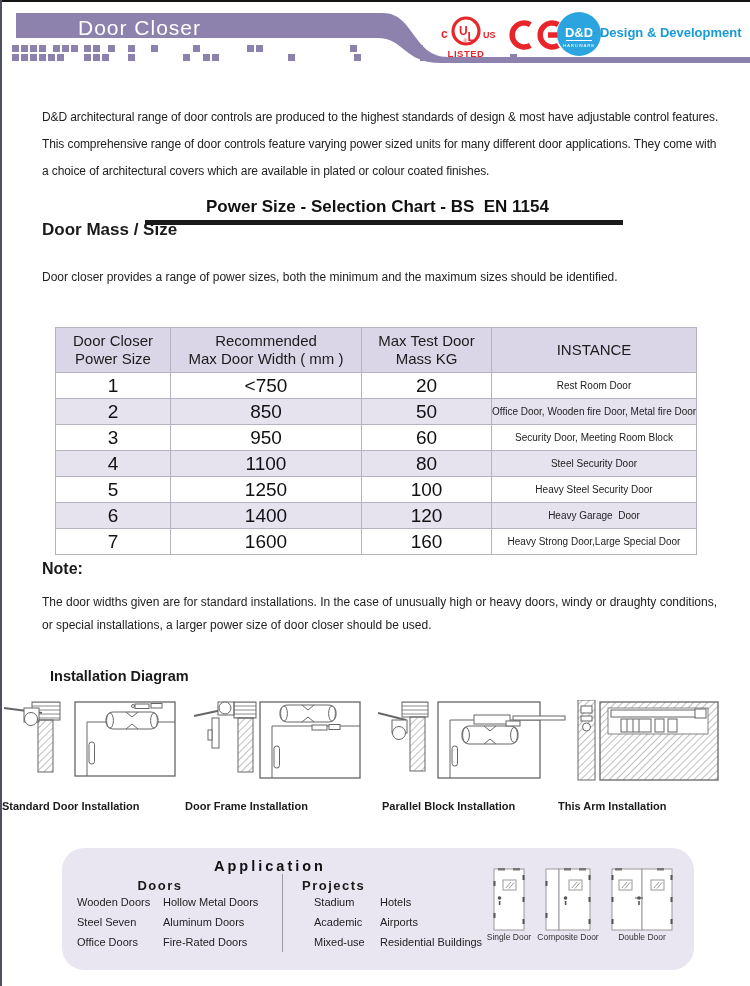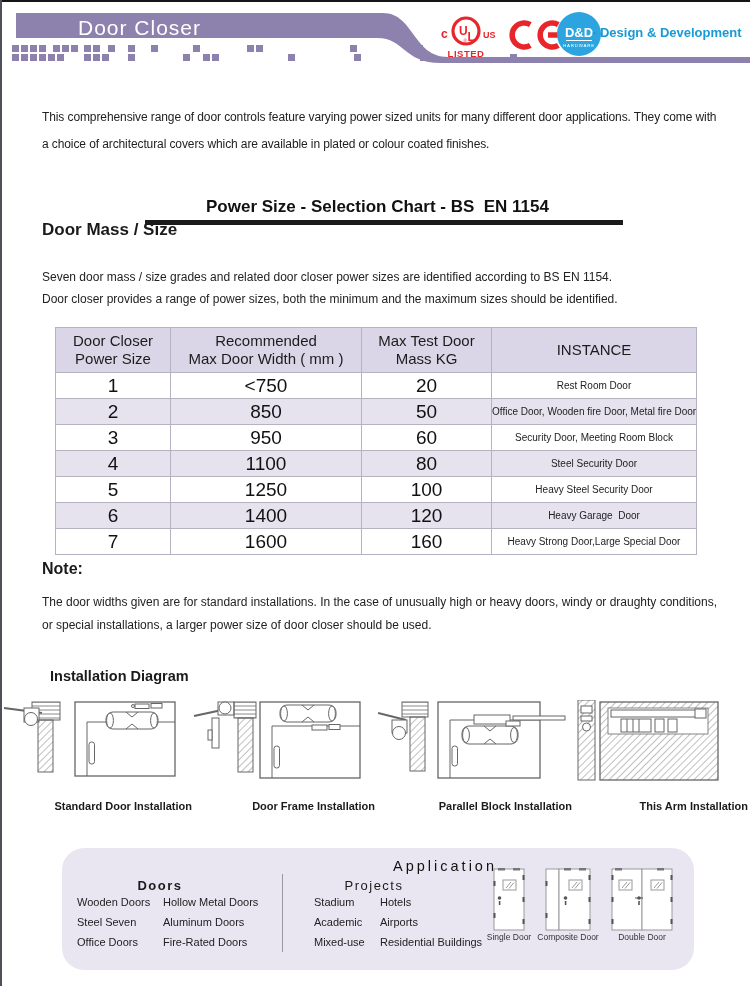--- a/index.html
+++ b/index.html
@@ -46,30 +46,30 @@
   
   .note-title{left:42px;top:560px;font-size:16px;font-weight:bold;}
   .note-lines{left:42px;top:591px;}
   .note-lines div{white-space:pre;font-size:12px;line-height:23px;color:#222;}
 
   
   .inst-title{left:50px;top:668px;font-size:14.5px;font-weight:bold;}
   .diag{top:700px;height:82px;}
   .d1{left:2px;width:180px;} .d2{left:192px;width:172px;}
   .d3{left:378px;width:188px;} .d4{left:575px;width:146px;}
-  .dlabel{top:800px;text-align:right;font-size:11px;font-weight:600;color:#1b1b1b;white-space:nowrap;}
+  .dlabel{top:800px;text-align:left;font-size:11px;font-weight:600;color:#1b1b1b;white-space:nowrap;}
   .dl1{left:2px;width:190px;} .dl2{left:185px;width:190px;}
   .dl3{left:382px;width:190px;} .dl4{left:558px;width:190px;}
 
   
   .app-panel{left:62px;top:848px;width:632px;height:122px;background:var(--panel-bg,#e9e6f2);border-radius:22px;}
   .app-panel .abs{position:absolute;}
-  .app-title{left:35px;top:10px;width:400px;text-align:right;font-size:14.5px;font-weight:normal;letter-spacing:3px;color:#111;}
+  .app-title{left:8px;top:10px;width:400px;text-align:center;font-size:14.5px;font-weight:bold;letter-spacing:3px;color:#111;}
   .doors-title{left:20px;top:30px;width:156px;text-align:center;font-size:13px;font-weight:bold;letter-spacing:1.5px;}
-  .projects-title{left:240px;top:30px;width:144px;text-align:center;font-size:13px;font-weight:normal;letter-spacing:1.5px;}
+  .projects-title{left:240px;top:30px;width:144px;font-size:13px;font-weight:bold;letter-spacing:1.5px;}
   .app-col{font-size:11px;color:#222;}
   .app-col div{position:absolute;white-space:nowrap;height:14px;}
   .app-col div:nth-child(1){top:0;} .app-col div:nth-child(2){top:20px;} .app-col div:nth-child(3){top:40px;}
   .doors-c1{left:15px;top:48px;} .doors-c2{left:101px;top:48px;}
   .proj-c1{left:252px;top:48px;} .proj-c2{left:318px;top:48px;}
   .app-divider{left:220px;top:26px;width:1px;height:78px;background:#9a98a8;}
   .door-icon{top:19px;}
   .di-single{left:431px;width:32px;height:66px;}
   .di-composite{left:483px;width:46px;height:66px;}
   .di-double{left:549px;width:62px;height:66px;}
@@ -155,29 +155,29 @@
 
   <svg class="abs dd-logo" width="46" height="46" viewBox="0 0 46 46">
     <circle cx="23" cy="23" r="22" fill="var(--dd-blue,#2ba4df)"></circle>
     <text x="23" y="26" font-size="13" font-weight="bold" text-anchor="middle" fill="#fff" font-family="Liberation Serif,serif">D&amp;D</text>
     <line x1="10" y1="29.5" x2="36" y2="29.5" stroke="#fff" stroke-width="1"></line>
     <text x="23" y="36" font-size="4.4" text-anchor="middle" fill="#fff" letter-spacing="0.8">HARDWARE</text>
   </svg>
   <div class="abs tagline">- Design &amp; Development</div>
 
   <div class="abs intro">
+      <div>D&amp;D architectural range of door controls are produced to the highest standards of design &amp; most have adjustable control features.</div>
       <div>This comprehensive range of door controls feature varying power sized units for many different door applications. They come with</div>
       <div>a choice of architectural covers which are available in plated or colour coated finishes.</div>
     </div>
 
   <div class="abs chart-banner">Power Size - Selection Chart - BS  EN 1154</div>
   <div class="abs banner-underline"></div>
   <div class="abs dm-title">Door Mass / Size</div>
   <div class="abs dm-lines">
-      <div>Seven door mass / size grades and related door closer power sizes are identified according to BS EN 1154.</div>
       <div>Door closer provides a range of power sizes, both the minimum and the maximum sizes should be identified.</div>
     </div>
 
   <div class="abs tbl-wrap">
     <table class="power">
       <colgroup>
           <col class="c0">
           <col class="c1">
           <col class="c2">
           <col class="c3">

